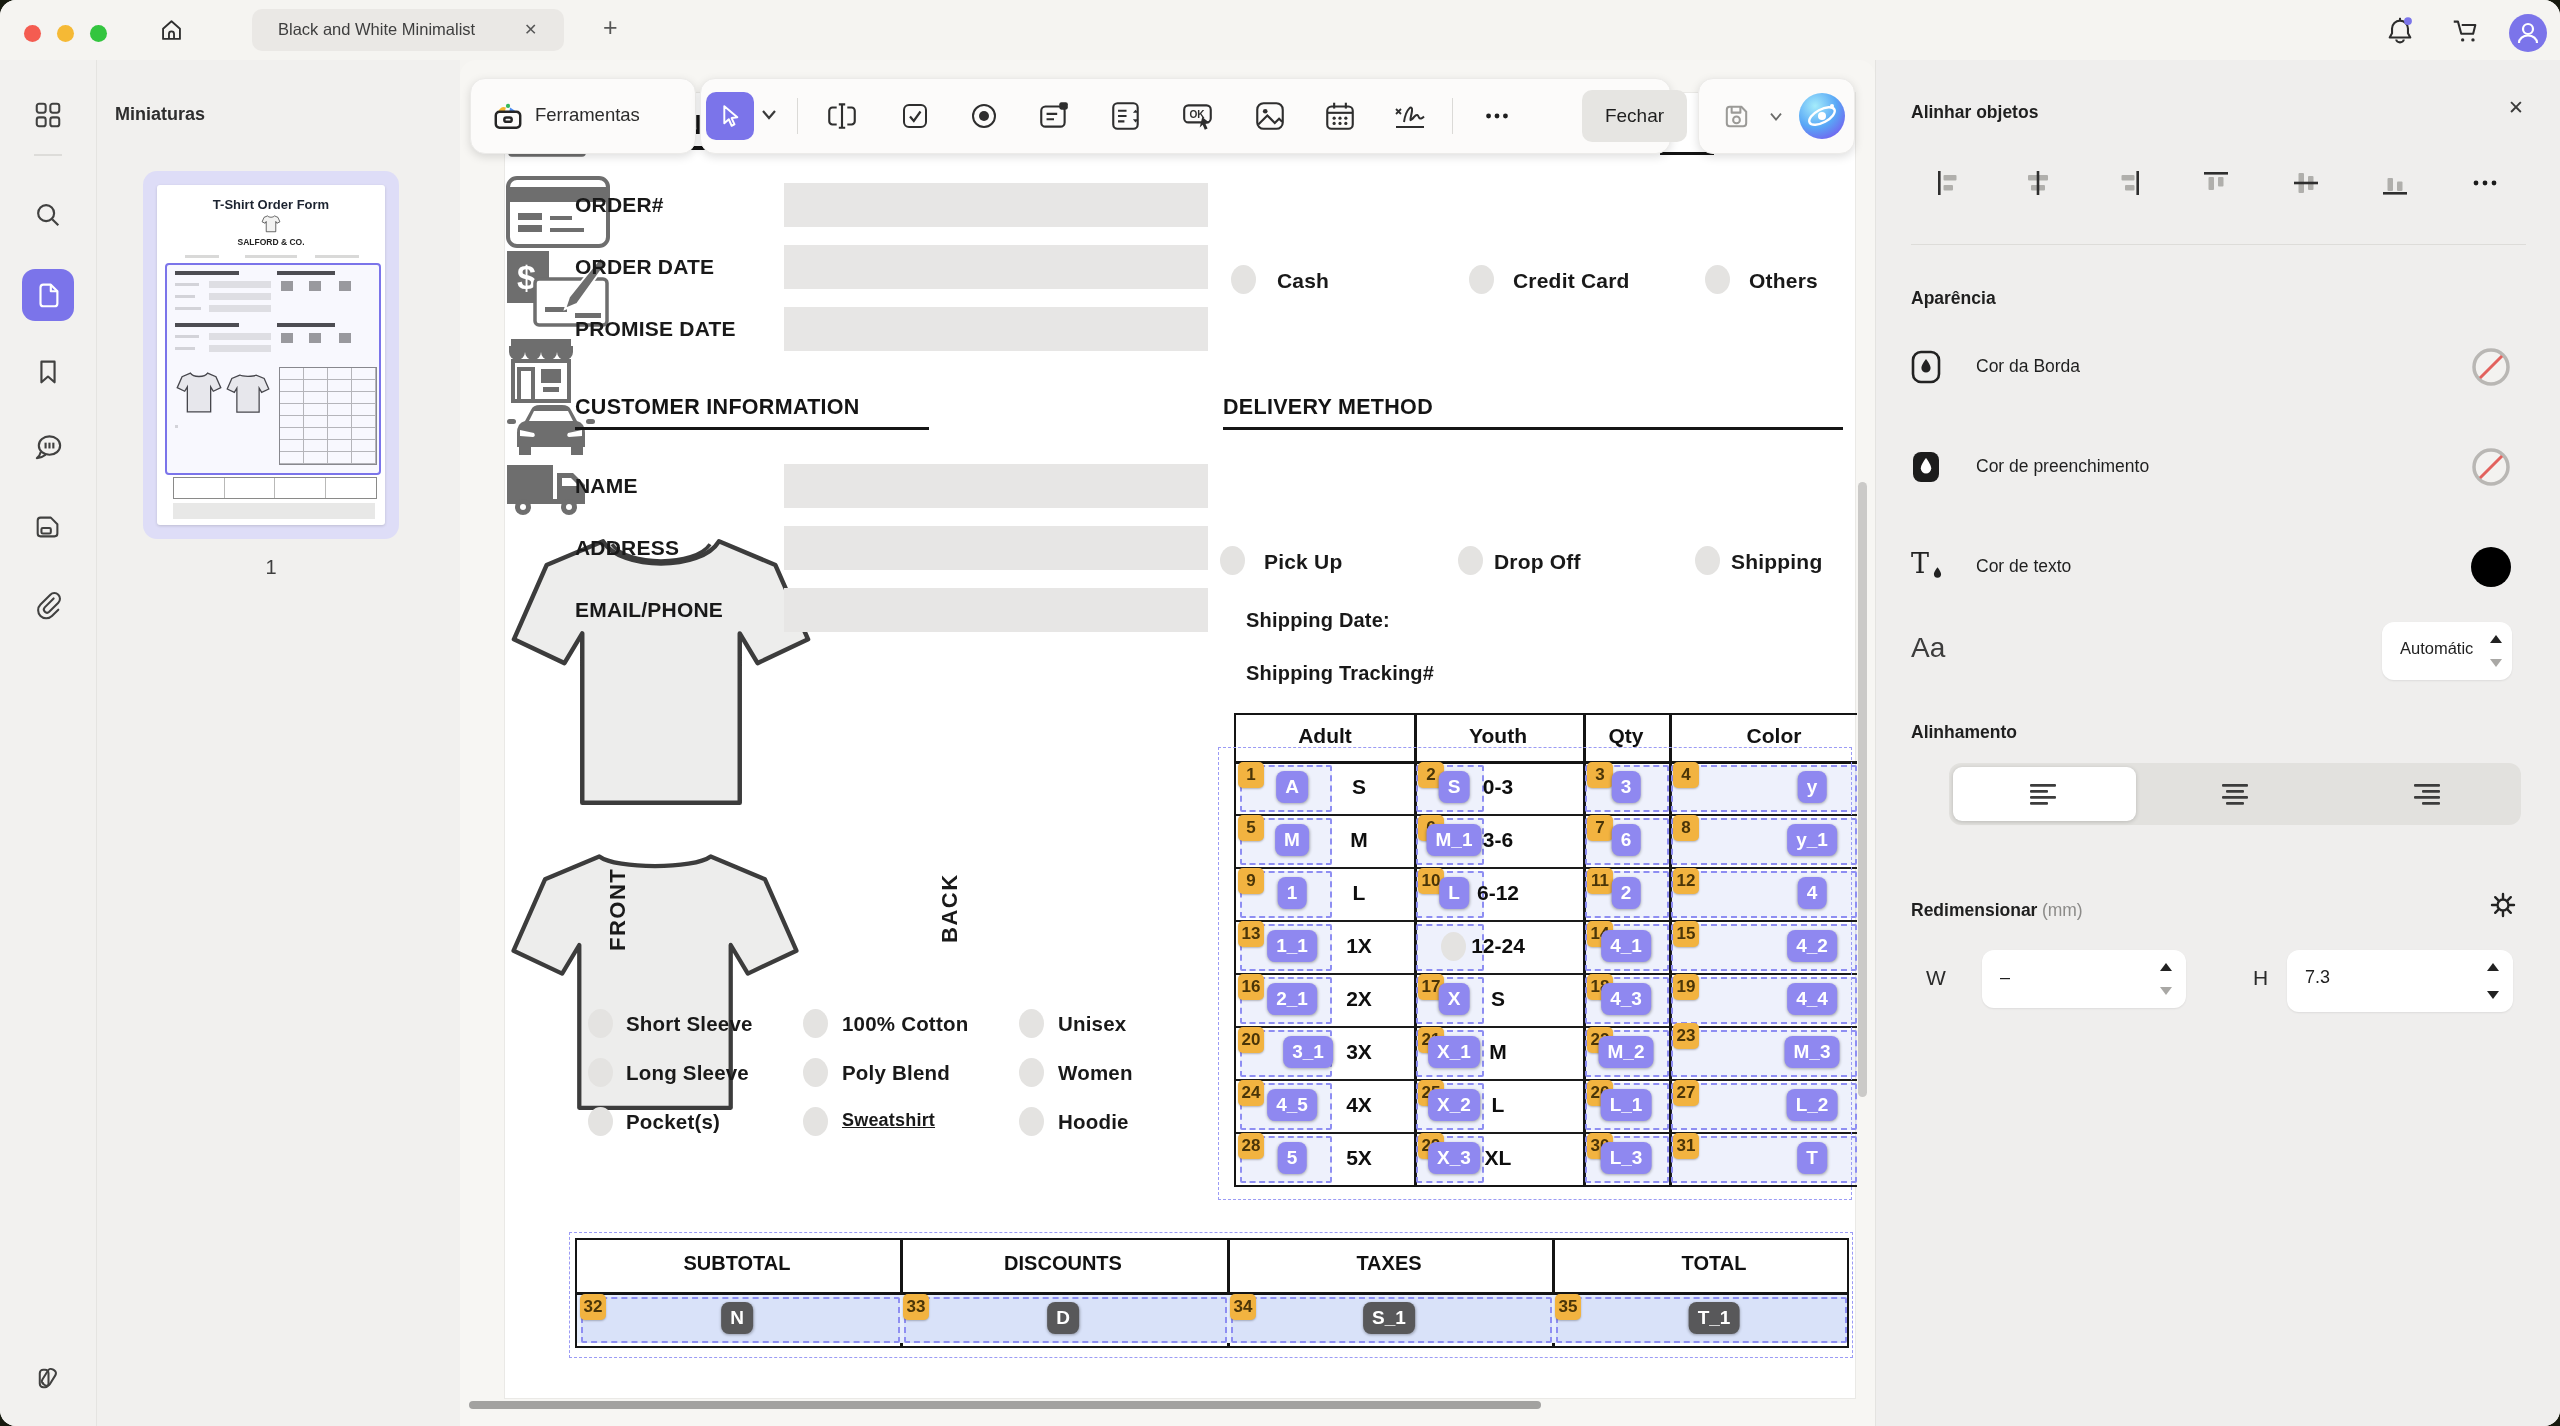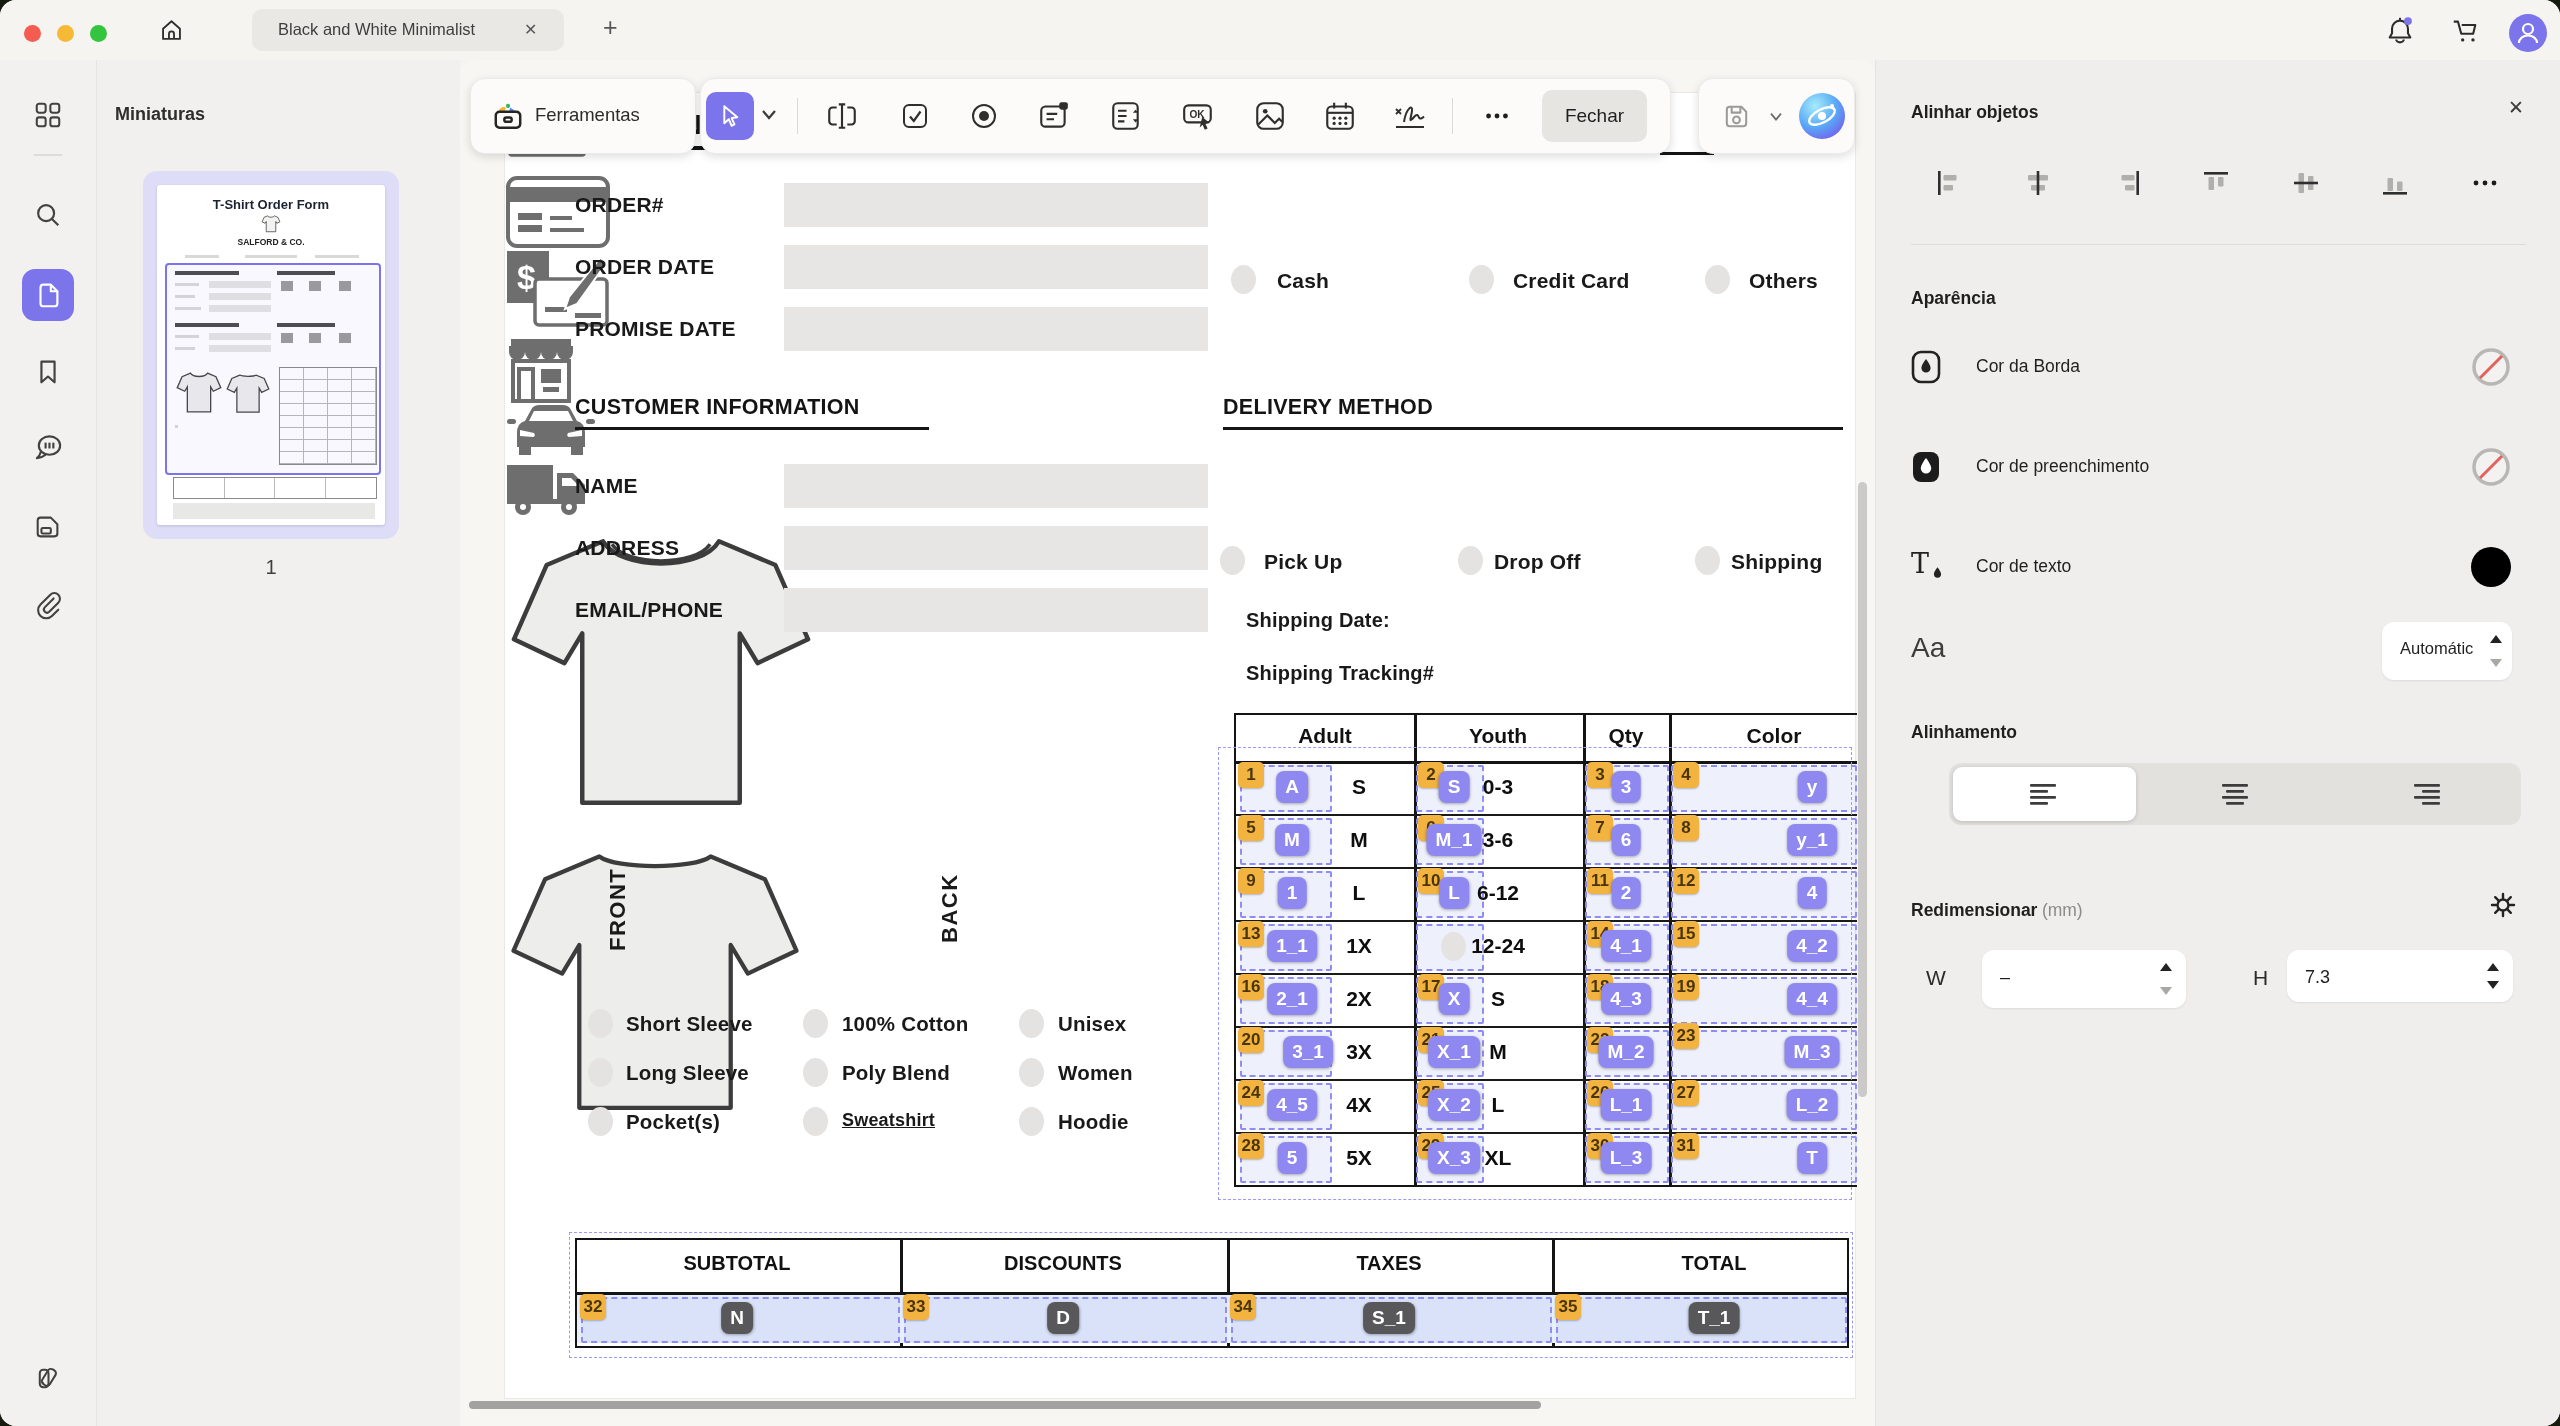--- a/index.html
+++ b/index.html
@@ -603,21 +603,21 @@
           </svg>
       </div>
       <div class="tsep" style="left:751px;"></div>
       <div class="tbtn" style="left:774px;">
         <svg width="30" height="30" viewBox="0 0 32 32" fill="#1f1f1f">
             <circle cx="7" cy="16" r="2.6"></circle>
             <circle cx="16" cy="16" r="2.6"></circle>
             <circle cx="25" cy="16" r="2.6"></circle>
           </svg>
       </div>
-      <div class="abs" style="left:841px;top:11px;width:105px;height:52px;border-radius:10px;background:#e6e5e2;display:flex;align-items:center;justify-content:center;font-size:19px;color:#1f1f1f;">Fechar</div>
+      <div class="abs" style="left:881px;top:11px;width:105px;height:52px;border-radius:10px;background:#e6e5e2;display:flex;align-items:center;justify-content:center;font-size:19px;color:#1f1f1f;">Fechar</div>
     </div>
 
     <div class="pill" style="left:1238px;width:155px;">
       <div class="abs" style="left:22px;top:22px;">
         <svg width="31" height="31" viewBox="0 0 32 32" fill="none" stroke="#9b9a97" stroke-width="2.1" stroke-linejoin="round">
             <path d="M6 9 a3 3 0 0 1 3 -3 h12 l5 5 v12 a3 3 0 0 1 -3 3 H9 a3 3 0 0 1 -3 -3 Z"></path>
             <path d="M11 6 v6 h9 v-6"></path>
             <circle cx="16" cy="19.5" r="3.5"></circle>
           </svg>
       </div>
@@ -781,20 +781,20 @@
         </svg>
     </div>
 
     <div class="abs" style="left:50px;top:906px;font-size:21px;color:#2a2a2a;">W</div>
     <div class="whitectl" style="left:106px;top:890px;width:204px;height:58px;">
       <span class="ctltext" style="font-size:18px;">–</span>
       <span class="caret-up" style="right:14px;top:13px;"></span>
       <span class="caret-dn gray" style="right:14px;bottom:13px;"></span>
     </div>
     <div class="abs" style="left:377px;top:906px;font-size:21px;color:#2a2a2a;">H</div>
-    <div class="whitectl" style="left:411px;top:890px;width:226px;height:52px;">
+    <div class="whitectl" style="left:411px;top:890px;width:226px;height:62px;">
       <span class="ctltext" style="font-size:18px;">7.3</span>
       <span class="caret-up" style="right:14px;top:13px;"></span>
       <span class="caret-dn" style="right:14px;bottom:13px;"></span>
     </div>
   </aside>
 
 </div>
 
 </body></html>

